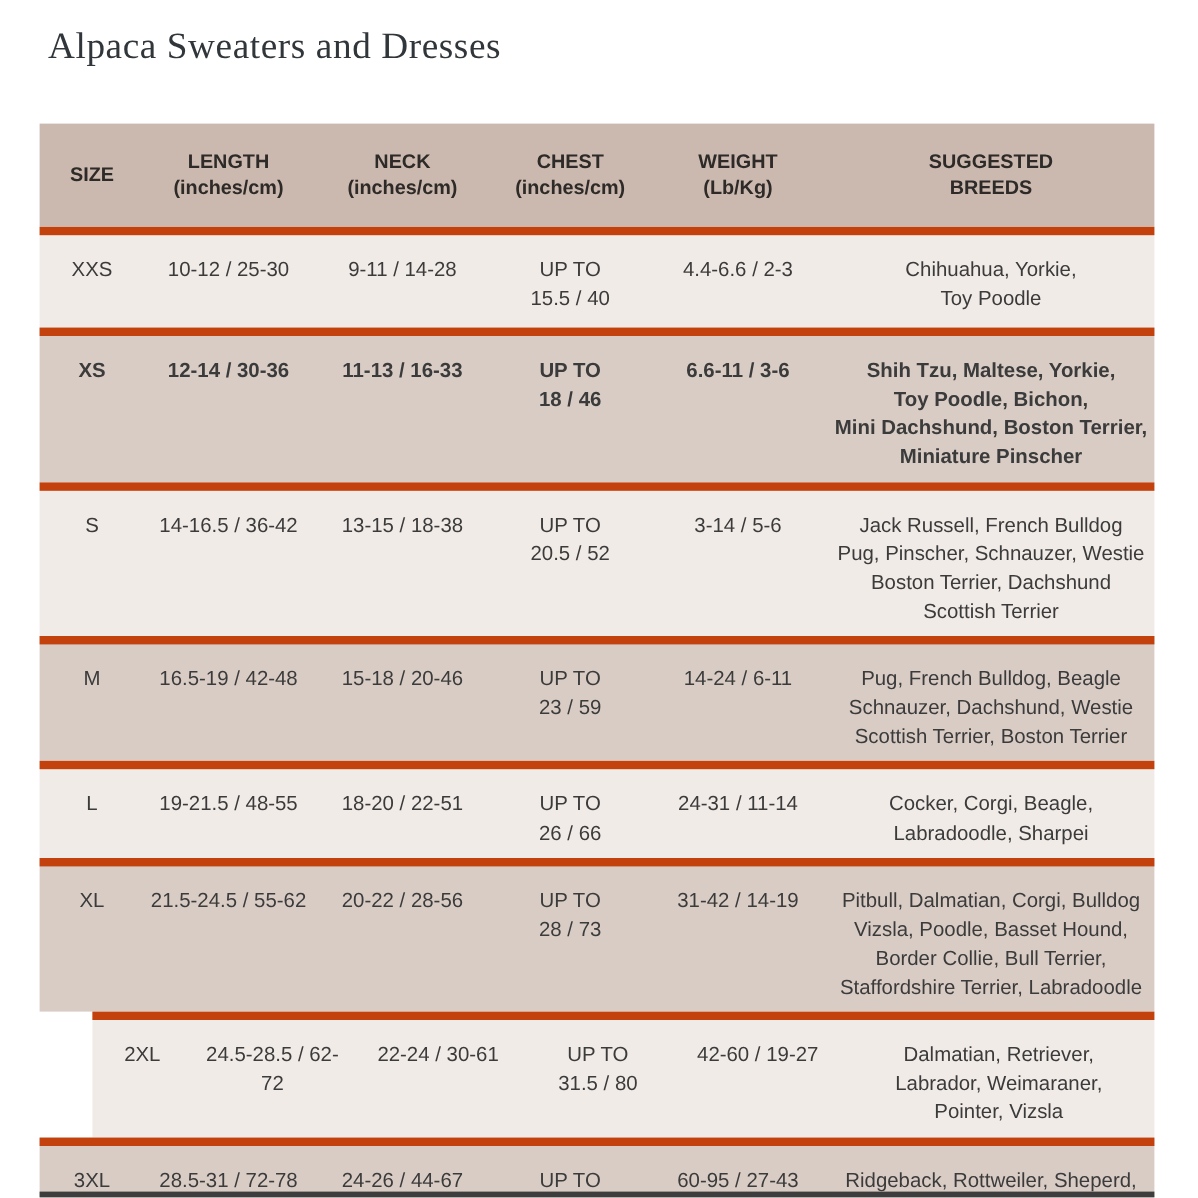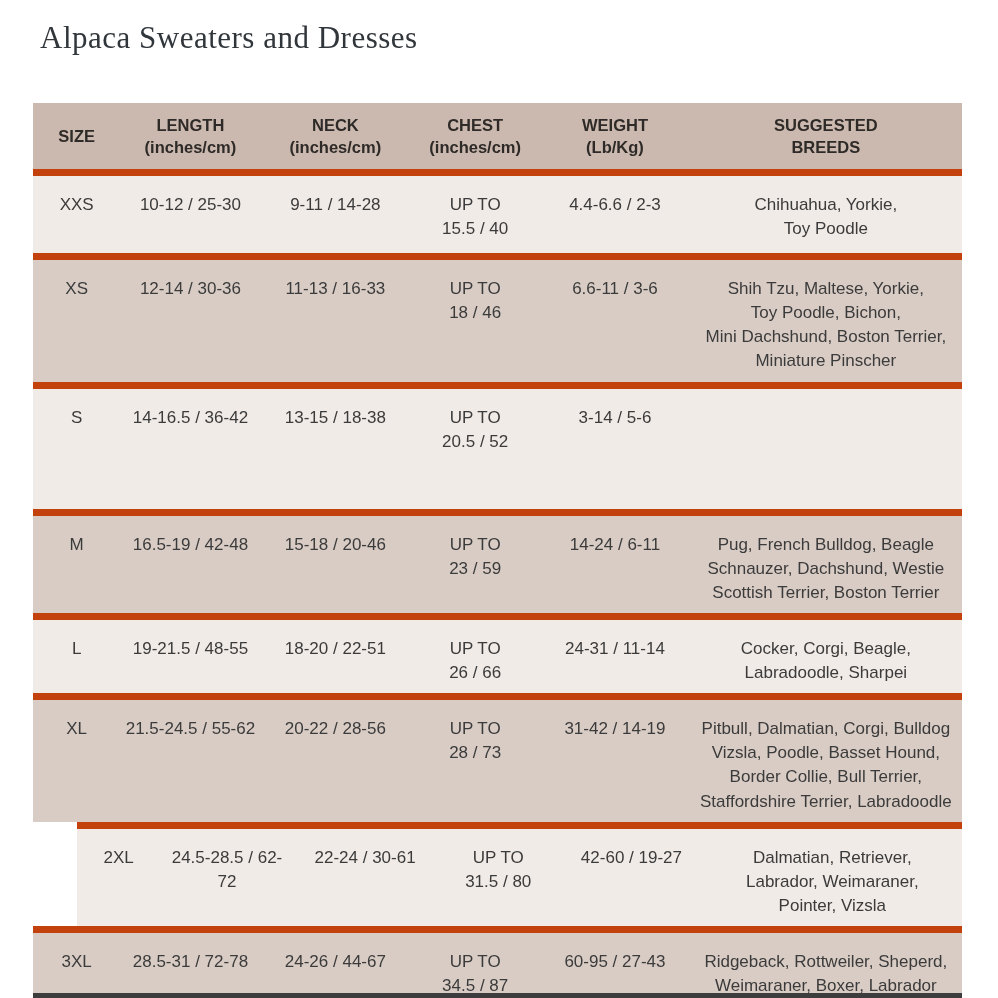--- a/index.html
+++ b/index.html
@@ -31,21 +31,21 @@
     top: 103px;
     width: 929px;
   }
   .row {
     display: grid;
     grid-template-columns: 9.4% 15.1% 16.1% 14% 16.1% 29.3%;
   }
   .row + .row { border-top: 7px solid #c2410c; }
   .row.header {
     background: #cbb9af;
-    height: 66px;
+    height: 86px;
   }
   .row.light { background: #f1ebe7; }
   .row.dark  { background: #d9ccc5; }
   .cell {
     display: flex;
     align-items: flex-start;
     justify-content: center;
     text-align: center;
     padding: 17px 4px 8px 4px;
     box-sizing: border-box;
@@ -57,21 +57,21 @@
   .header .cell {
     align-items: center;
     padding-top: 0;
     padding-bottom: 0;
     font-weight: 700;
     font-size: 16.5px;
     line-height: 1.35;
     color: #2e2a27;
   }
   .r1 { min-height: 77px; }
-  .r2 { min-height: 114px; }
+  .r2 { min-height: 114px; font-weight: bold; }
   .r3 { min-height: 120px; }
   .r4 { min-height: 97px; }
   .r5 { min-height: 69px; }
   .r6 { min-height: 112px; }
   .r7 { min-height: 92px; margin-left: 44px; }
   .r8 { min-height: 82px; }
   .bottom-bar {
     position: absolute;
     left: 33px;
     bottom: 0;
@@ -125,20 +125,24 @@
 Miniature Pinscher</div>
   </div>
 
   <div class="row r3 light">
     <div class="cell">S</div>
     <div class="cell">14-16.5 / 36-42</div>
     <div class="cell">13-15 / 18-38</div>
     <div class="cell">UP TO
 20.5 / 52</div>
     <div class="cell">3-14 / 5-6</div>
+    <div class="cell">Jack Russell, French Bulldog
+Pug, Pinscher, Schnauzer, Westie
+Boston Terrier, Dachshund
+Scottish Terrier</div>
   </div>
 
   <div class="row r4 dark">
     <div class="cell">M</div>
     <div class="cell">16.5-19 / 42-48</div>
     <div class="cell">15-18 / 20-46</div>
     <div class="cell">UP TO
 23 / 59</div>
     <div class="cell">14-24 / 6-11</div>
     <div class="cell">Pug, French Bulldog, Beagle

